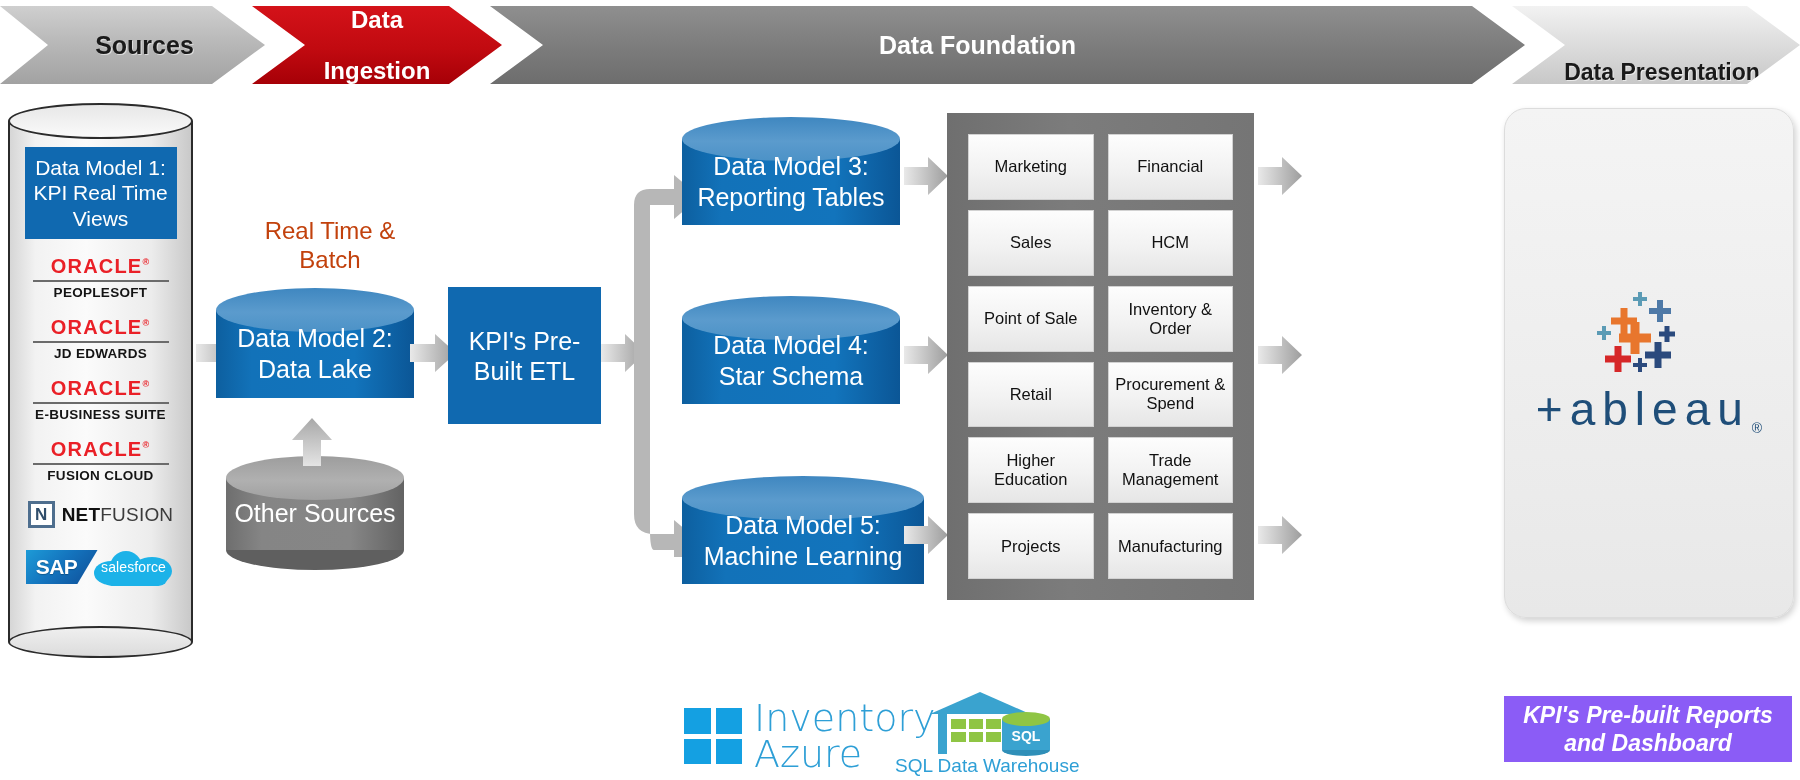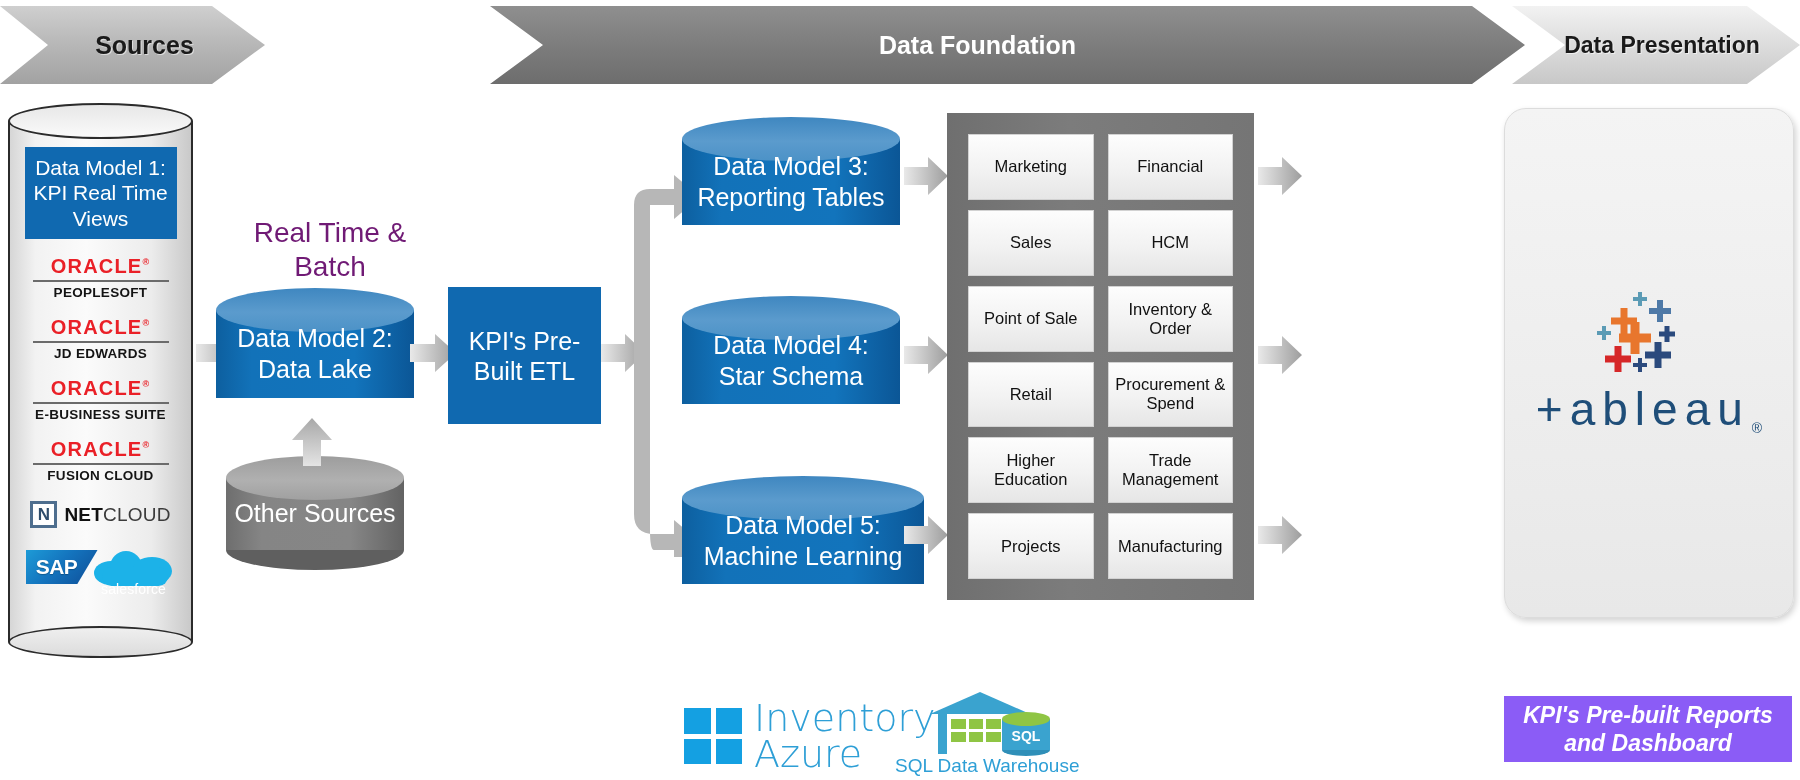--- a/index.html
+++ b/index.html
@@ -36,21 +36,21 @@
     left:490px;width:1035px;
     background:linear-gradient(to bottom,#8f8f8f 0%,#7d7d7d 50%,#6d6d6d 100%);
     clip-path:polygon(0 0, 982px 0, 1035px 50%, 982px 100%, 0 100%, 53px 50%);
     font-size:25px;
   }
   .chev-found span{transform:translateX(-30px);}
   .chev-pres{
     left:1512px;width:288px;
     background:linear-gradient(to bottom,#f2f2f2 0%,#dedede 45%,#c8c8c8 100%);
     clip-path:polygon(0 0, 235px 0, 288px 50%, 235px 100%, 0 100%, 53px 50%);
-    color:#1a1a1a;font-size:23px;
+    color:#1a1a1a;font-size:23px;align-items:flex-end;
   }
   .chev-pres span{text-shadow:1px 1px 0 rgba(255,255,255,.6);transform:translateX(6px);}
 
   
   .blue-box{
     position:absolute;background:#1069b0;color:#fff;
     display:flex;align-items:center;justify-content:center;text-align:center;
     font-size:25px;line-height:1.2;
   }
   
@@ -132,26 +132,26 @@
   }
   .sap-badge span{color:#fff;font-weight:bold;font-size:21px;letter-spacing:-.5px;
     text-shadow:0 1px 1px rgba(0,0,0,.25);transform:translateX(-5px);}
   .sf-cloud{position:relative;width:84px;height:38px;margin-left:-6px;}
   .sf-cloud .c{position:absolute;background:#1cb2e8;border-radius:50%;}
   .sf-cloud .c1{left:2px;top:13px;width:34px;height:24px;}
   .sf-cloud .c2{left:18px;top:3px;width:32px;height:32px;}
   .sf-cloud .c3{left:40px;top:9px;width:40px;height:28px;}
   .sf-cloud .c4{left:10px;top:19px;width:66px;height:19px;border-radius:10px;}
   .sf-cloud .t{position:absolute;left:0;right:0;top:11px;text-align:center;color:#fff;
-    font-size:14px;z-index:3;letter-spacing:.1px;margin-top:22px;}
+    font-size:14px;z-index:3;letter-spacing:.1px;}
 
   
   .rtb-label{
     position:absolute;left:232px;top:216px;width:196px;text-align:center;
-    color:#701a75;font-size:28px;line-height:1.22;
+    color:#c2410c;font-size:24px;line-height:1.22;
   }
 
   
   #subject-grid{
     position:absolute;left:947px;top:113px;width:307px;height:487px;
     background:linear-gradient(to right,#6f6f6f,#7c7c7c 40%,#757575);
     display:grid;grid-template-columns:1fr 1fr;grid-template-rows:repeat(6,1fr);
     gap:10px 14px;padding:21px;box-sizing:border-box;
   }
   .sa-box{
@@ -212,20 +212,26 @@
 </style>
 </head>
 <body>
 
 <div class="canvas">
 
   <div class="hdr">
     <div class="chev chev-sources">
       <span>Sources</span>
     </div>
+    <div class="chev chev-ingest">
+      <span>
+        <span>Data</span><br>
+        <span>Ingestion</span>
+      </span>
+    </div>
     <div class="chev chev-found">
       <span>Data Foundation</span>
     </div>
     <div class="chev chev-pres">
       <span>Data Presentation</span>
     </div>
   </div>
 
   <div id="sources-cylinder">
     <div class="sc-body"></div>
@@ -261,21 +267,21 @@
       <div class="oracle-logo">
         <div class="oracle-word">
           <span>ORACLE</span><sup>®</sup>
         </div>
         <div class="oracle-rule"></div>
         <div class="oracle-sub">FUSION CLOUD</div>
       </div>
 
       <div class="netsuite">
         <span class="ns-mark"></span>
-        <span class="ns-text"><b>NET</b><i>CLOUD</i></span>
+        <span class="ns-text"><b>NET</b><i>FUSION</i></span>
       </div>
 
       <div class="sapsf">
         <span class="sap-badge">
           <span>SAP</span>
         </span>
         <span class="sf-cloud">
           <i class="c c1"></i>
             <i class="c c2"></i>
             <i class="c c3"></i>

